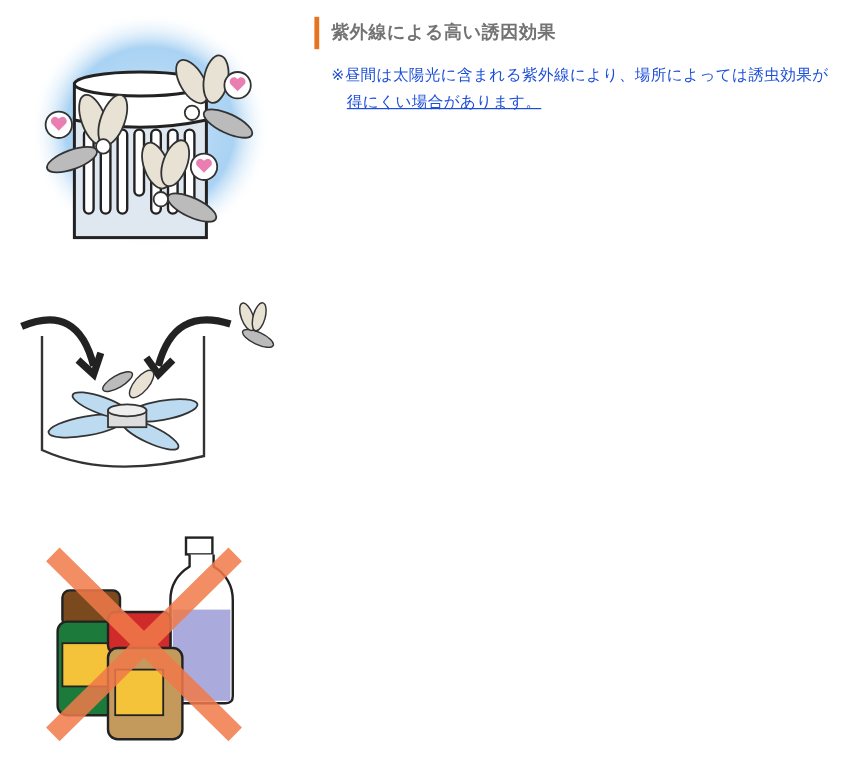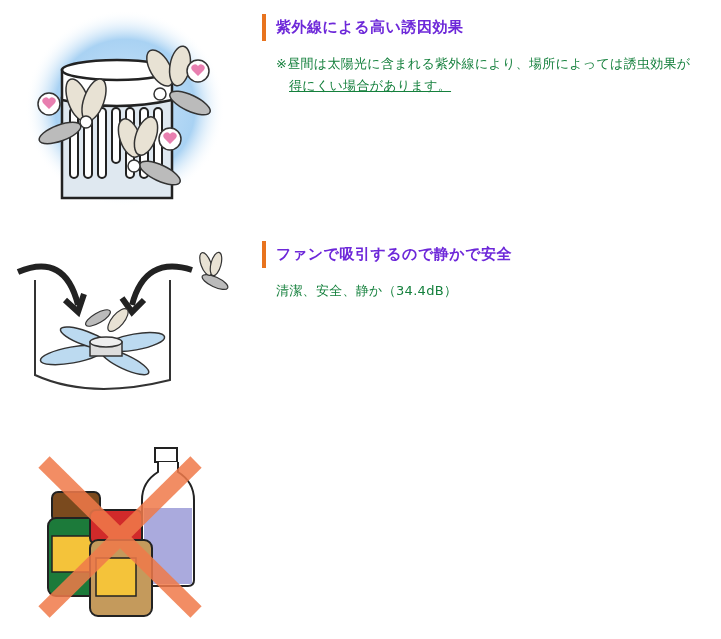--- a/index.html
+++ b/index.html
@@ -1,24 +1,24 @@
 <!DOCTYPE html>
 <html><head>
 <meta charset="utf-8">
 <style>
   html, body { margin:0; padding:0; background:#ffffff; }
   body { width:721px; height:639px; position:relative; overflow:hidden;
          font-family:"DejaVu Sans", "Liberation Sans", sans-serif; color:#333; }
   .feature { position:absolute; left:0; width:721px; }
   .illus { position:absolute; }
   .text { position:absolute; left:262px; right:8px; }
-  .heading { position:relative; padding-left:14px; font-size:15px; font-weight:bold; color:#6d28d9;
+  .heading { position:relative; padding-left:14px; font-size:15px; font-weight:bold; color:#737373;
              line-height:27px; height:27px; letter-spacing:0.5px; }
   .heading::before { content:""; position:absolute; left:0; top:0; width:4px; height:27px; background:#e8731e; }
-  .desc { margin-top:12px; padding-left:14px; font-size:13px; line-height:22px; color:#15803d; letter-spacing:0.3px; }
+  .desc { margin-top:12px; padding-left:14px; font-size:13px; line-height:22px; color:#1d4ed8; letter-spacing:0.3px; }
   .desc .indent { display:block; padding-left:13px;text-decoration:underline; }
 </style>
 </head>
 <body>
 
 <div class="feature" style="top:0;height:220px;">
   <div class="illus" style="left:20px;top:8px;width:220px;height:205px;">
     <svg width="220" height="205" viewBox="0 0 220 205">
       <defs>
         <radialGradient id="glow" cx="50%" cy="50%" r="50%">
@@ -98,26 +98,20 @@
 
       <g stroke="#333" stroke-width="1.2">
         <ellipse cx="88" cy="68" rx="14" ry="5" fill="#bbb" transform="rotate(-30 88 68)"></ellipse>
         <ellipse cx="108" cy="70" rx="6" ry="14" fill="#e8e2d4" transform="rotate(40 108 70)"></ellipse>
         <ellipse cx="205" cy="32" rx="14" ry="5" fill="#bbb" transform="rotate(25 205 32)"></ellipse>
         <ellipse cx="196" cy="14" rx="5" ry="12" fill="#e8e2d4" transform="rotate(-20 196 14)"></ellipse>
         <ellipse cx="206" cy="14" rx="5" ry="12" fill="#e8e2d4" transform="rotate(15 206 14)"></ellipse>
       </g>
     </svg>
   </div>
-  <div class="text" style="top:11px;">
-    <div class="heading">ファンで吸引するので静かで安全</div>
-    <div class="desc">
-      <span>清潔、安全、静か（34.4dB）</span>
-    </div>
-  </div>
 </div>
 
 <div class="feature" style="top:430px;height:209px;">
   <div class="illus" style="left:30px;top:10px;width:180px;height:199px;">
     <svg width="180" height="199" viewBox="0 0 180 199">
 
       <rect x="125" y="8" width="22" height="14" fill="#fff" stroke="#222" stroke-width="2"></rect>
       <path d="M128 22 L128 32 Q112 42 112 60 L112 140 Q112 146 118 146 L158 146 Q164 146 164 140 L164 60 Q164 42 148 32 L148 22" fill="#fff" stroke="#222" stroke-width="2"></path>
       <rect x="114" y="68" width="48" height="76" fill="#aaaadd"></rect>
 

